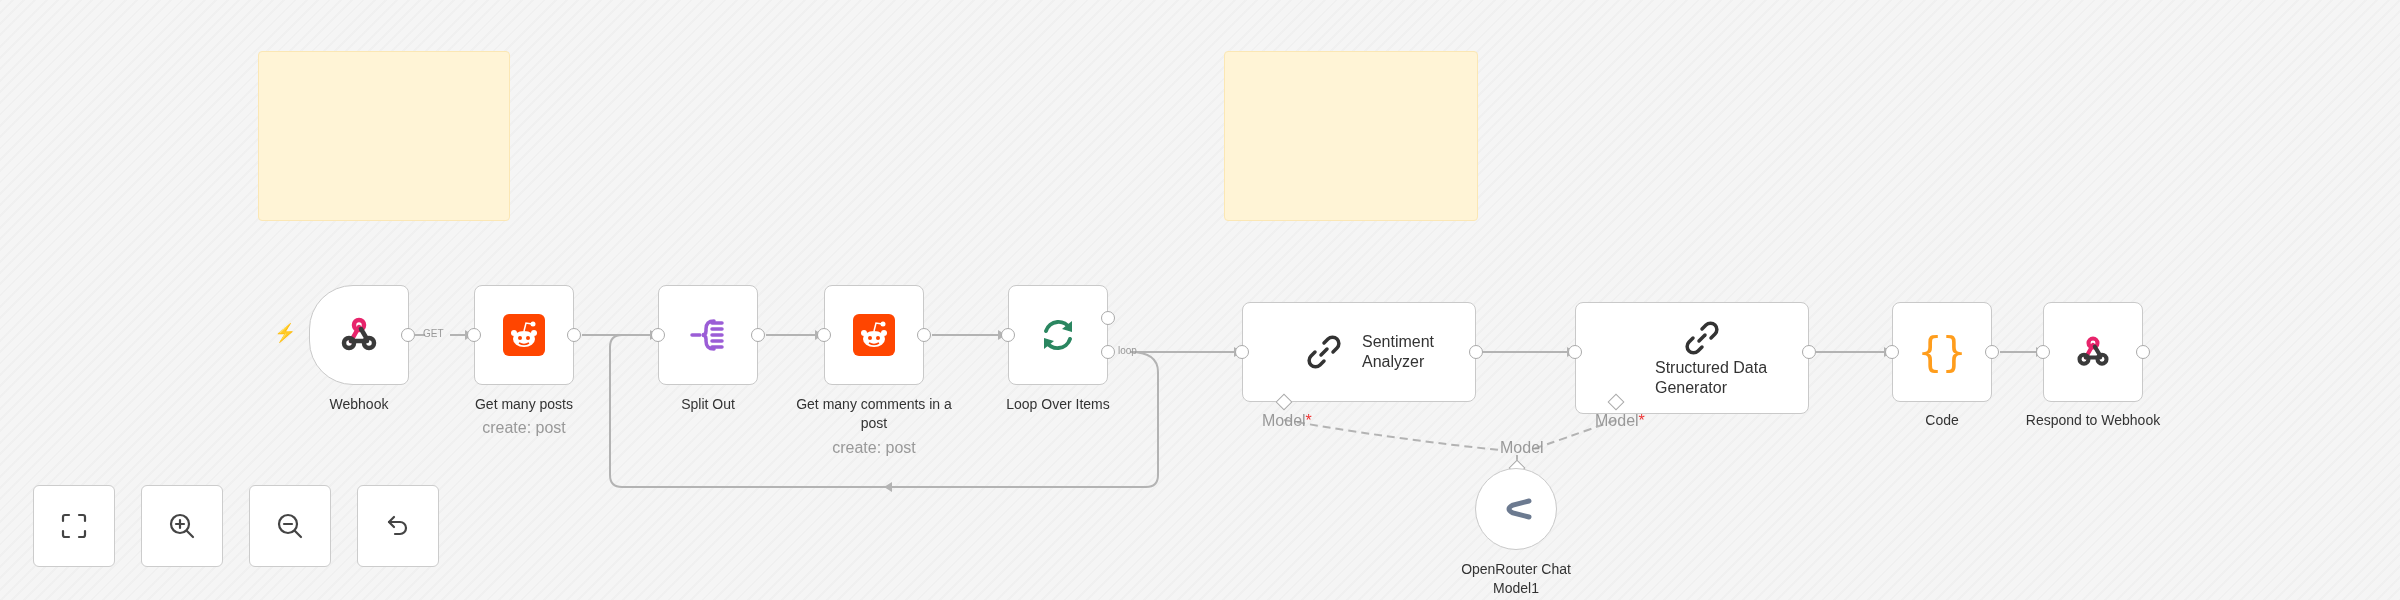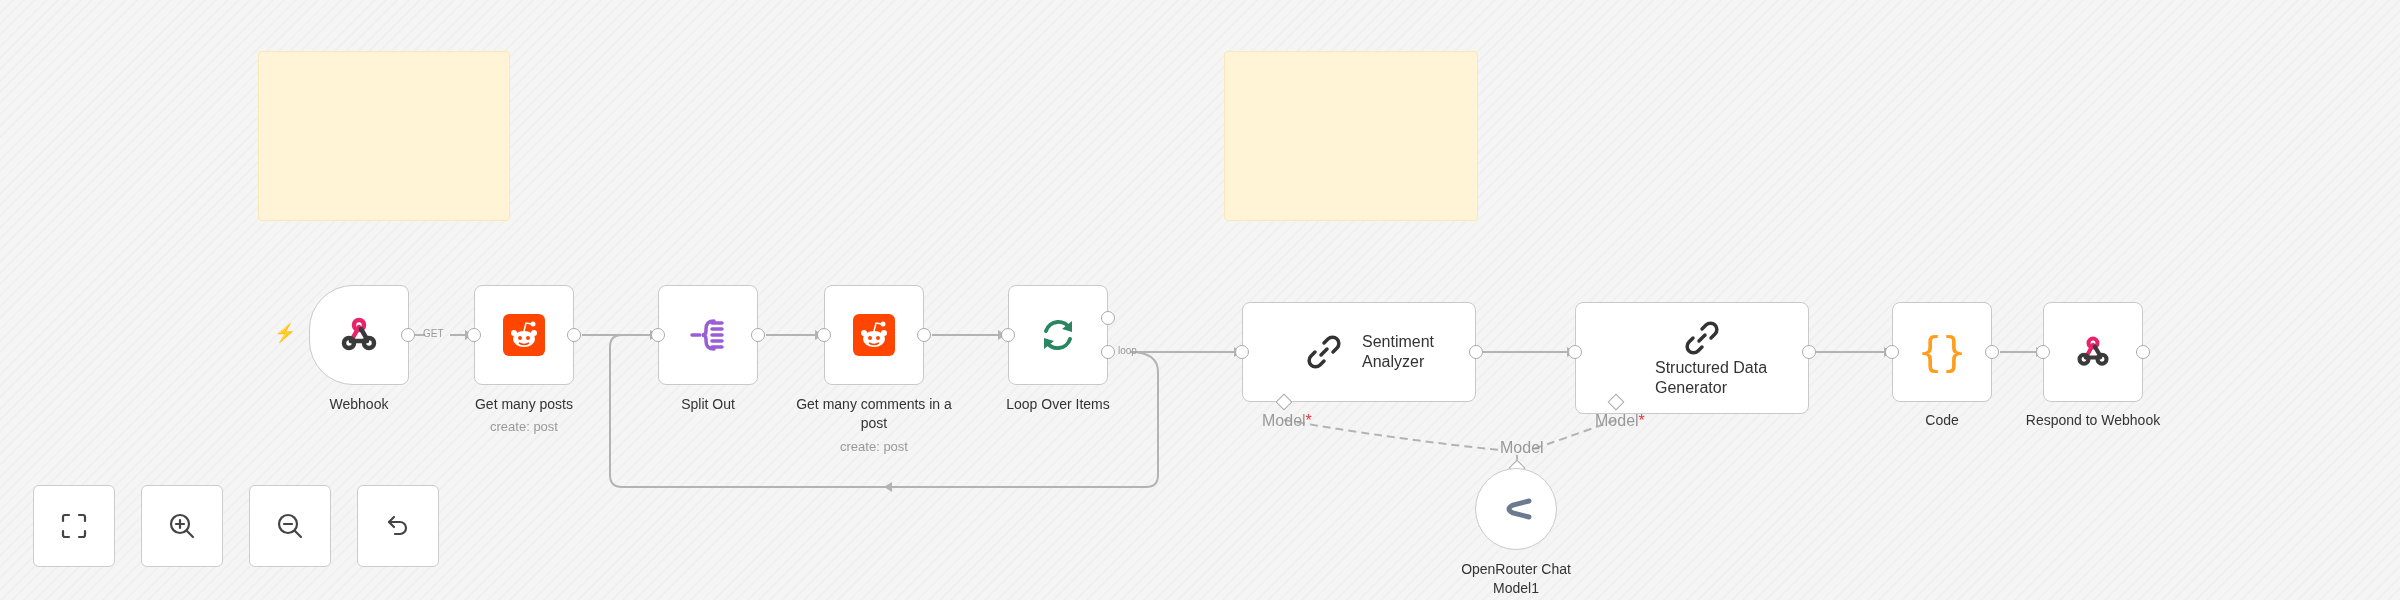--- a/index.html
+++ b/index.html
@@ -6,21 +6,21 @@
   body{width:2400px;height:600px;overflow:hidden;position:relative;
     font-family:"Liberation Sans",sans-serif;
     background-color:#f5f5f5;
     background-image:repeating-linear-gradient(135deg, rgba(0,0,0,0.018) 0px, rgba(0,0,0,0.018) 2px, transparent 2px, transparent 8px);}
   .sticky{position:absolute;background:#fff4d6;border:1px solid #fbe7b5;border-radius:4px;}
   .node{position:absolute;background:#fff;border:1.5px solid #c9c9c9;border-radius:8px;box-sizing:border-box;display:flex;align-items:center;justify-content:center;}
   .node.trigger{border-radius:44px 8px 8px 44px;}
   .node.wide{justify-content:center;padding-left:20px;}
   .node.circle{border-radius:50%;}
   .node-title{position:absolute;font-size:14px;color:#333;text-align:center;line-height:19px;white-space:nowrap;}
-  .node-sub{position:absolute;font-size:13px;color:#999;text-align:center;white-space:nowrap;}
+  .node-sub{position:absolute;font-size:16px;color:#999;text-align:center;white-space:nowrap;}
   .wide-title{font-size:16px;color:#333;line-height:20px;margin-left:18px;}
   .handle{position:absolute;width:14px;height:14px;border:1.5px solid #aaa;background:#fff;border-radius:50%;box-sizing:border-box;}
   .diamond{position:absolute;width:12px;height:12px;border:1.5px solid #aaa;background:#fff;transform:rotate(45deg);box-sizing:border-box;}
   .edge-label{position:absolute;font-size:10px;color:#999;}
   .model-label{position:absolute;font-size:16px;color:#999;}
   .model-label .req{color:#e33;}
   svg.edges{position:absolute;left:0;top:0;}
   .ctrl{position:absolute;top:485px;width:82px;height:82px;background:#fff;border:1.5px solid #ccc;border-radius:6px;box-sizing:border-box;display:flex;align-items:center;justify-content:center;}
   .bolt{position:absolute;color:#ff6d5a;font-size:18px;}
 </style>

